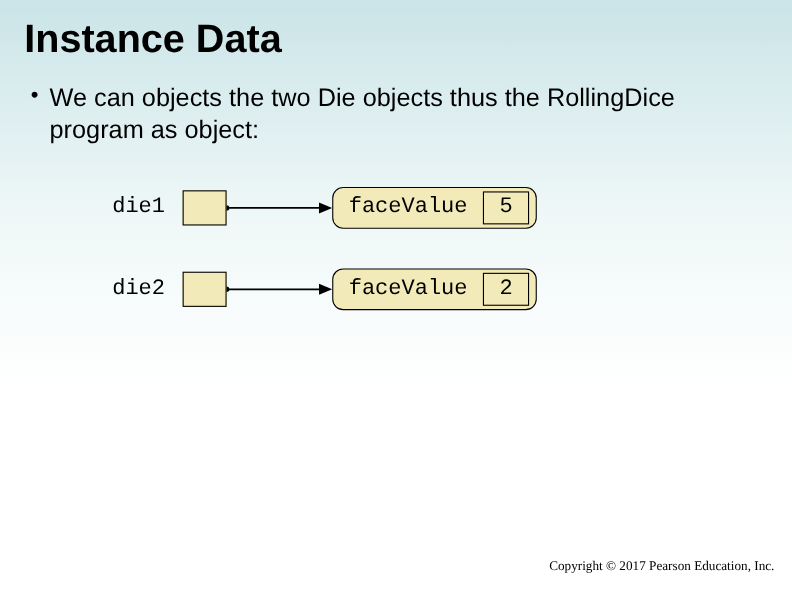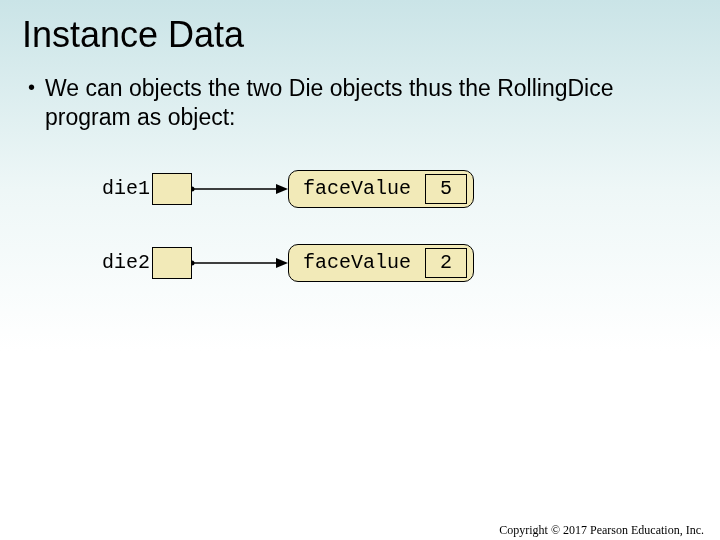--- a/index.html
+++ b/index.html
@@ -15,21 +15,21 @@
   .slide {
     position: relative;
     width: 720px;
     height: 540px;
     box-sizing: border-box;
     padding: 14px 22px 10px 22px;
   }
   .title {
     font-size: 36px;
     margin: 0 0 18px 0;
-    font-weight: normal;
+    font-weight: bold;
   }
   .bullet-row {
     display: flex;
     align-items: flex-start;
     font-size: 23px;
     line-height: 1.25;
     margin-left: 6px;
   }
   .bullet-dot {
     margin-right: 10px;
@@ -46,21 +46,21 @@
   .obj-row {
     display: flex;
     align-items: center;
     margin-bottom: 36px;
   }
   .var-label {
     font-family: "Courier New", Courier, monospace;
     font-size: 20px;
     width: 58px;
     text-align: right;
-    margin-right: 2px;
+    margin-right: 16px;
   }
   .ref-box {
     width: 38px;
     height: 30px;
     border: 1.5px solid #000;
     background: #f2eab8;
     position: relative;
   }
   .arrow-cell {
     position: relative;
@@ -106,21 +106,21 @@
     font-size: 20px;
     font-weight: bold;
     line-height: 1.3;
   }
   .caption .mono {
     font-weight: bold;
   }
   .copyright {
     position: absolute;
     right: 16px;
-    bottom: 2px;
+    bottom: 18px;
     font-size: 12px;
     font-family: "Times New Roman", Times, serif;
   }
 </style>
 </head>
 <body>
 
 <div class="slide">
   <h1 class="title">Instance Data</h1>
 

